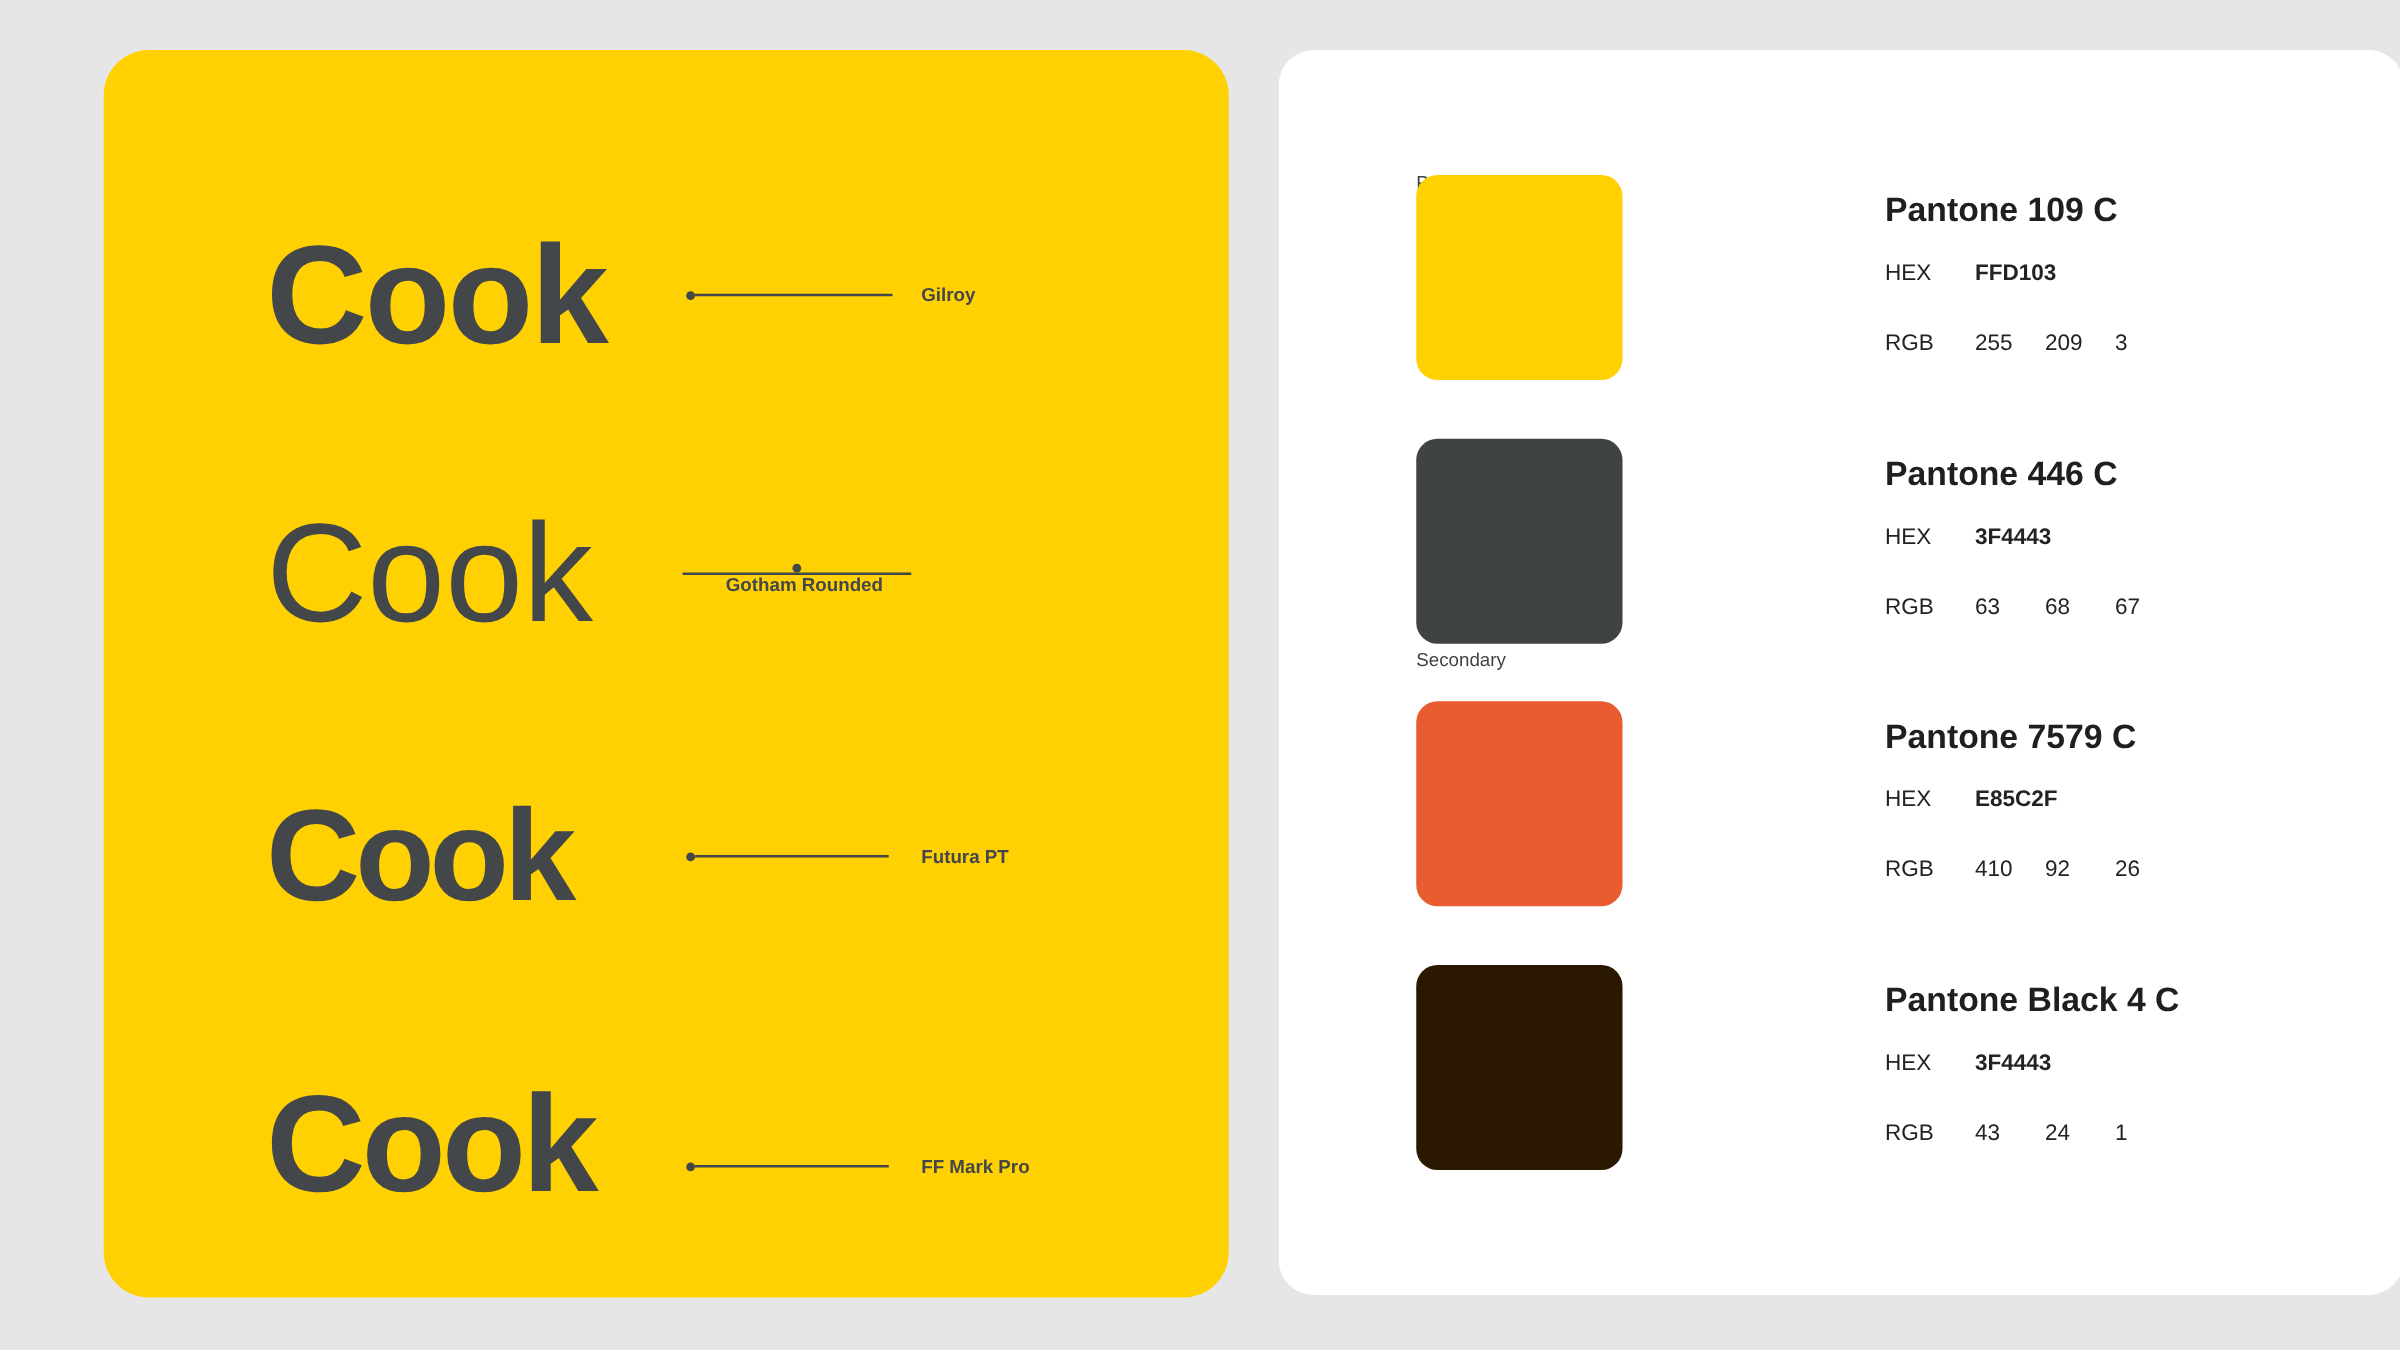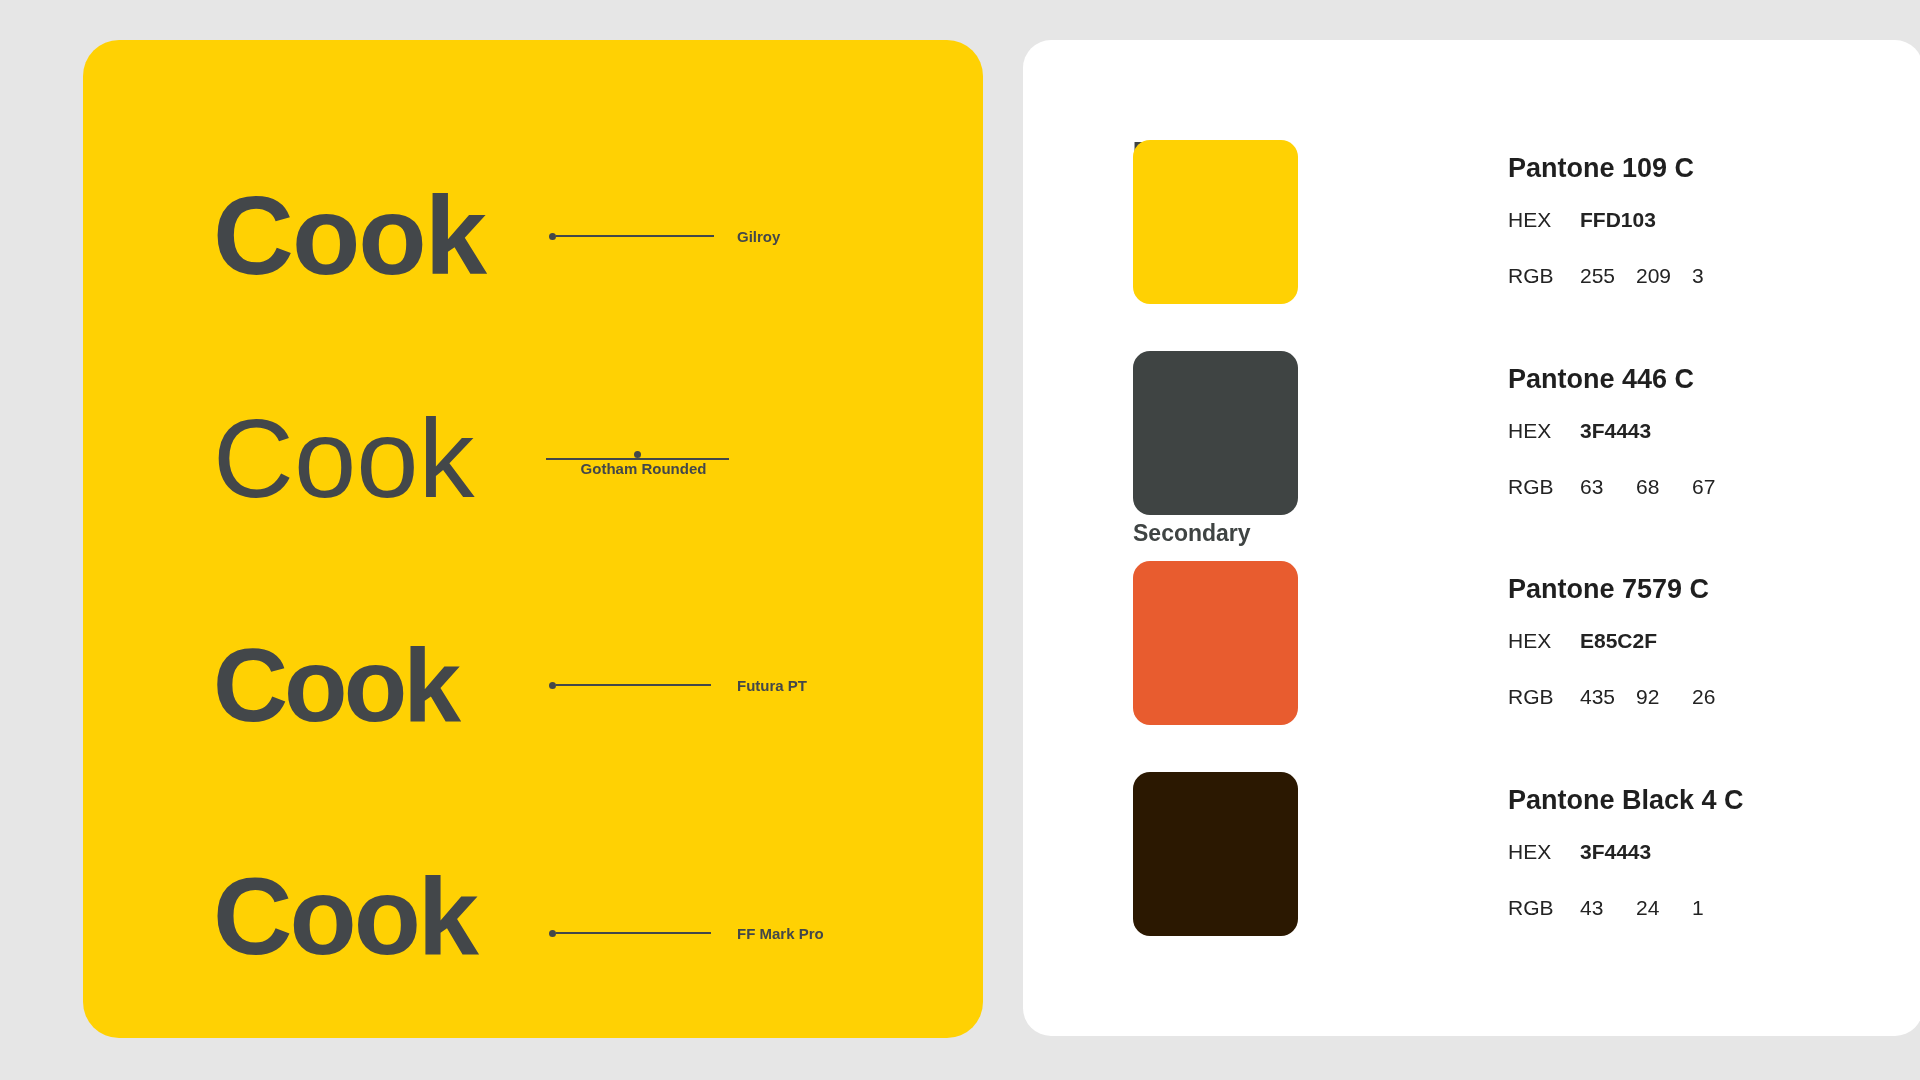--- a/index.html
+++ b/index.html
@@ -54,41 +54,41 @@
 
   
   .palette-card {
     position: absolute; left: 980px; top: 40px;
     width: 900px; height: 996px;
     background: #ffffff;
     border-radius: 28px;
   }
   .section-label {
     position: absolute; left: 110px;
-    font-size: 23px; font-weight: 700; color: #3f4443;
+    font-size: 15px; font-weight: 400; color: #3f4443;
     white-space: nowrap;
   }
   .swatch-row { position: absolute; left: 0; width: 900px; }
   .swatch {
     position: absolute; left: 110px; top: 0;
     width: 165px; height: 164px;
     border-radius: 17px;
   }
   .swatch-info {
     position: absolute; left: 485px; top: 0;
     width: 400px; height: 164px;
   }
   .pantone-name {
     position: absolute; left: 0; top: 13px;
     font-size: 27px; font-weight: 700; color: #1f1f1f;
     white-space: nowrap;
   }
   .val-line {
     position: absolute; left: 0;
-    font-size: 21px; font-weight: 400; color: #232323;
+    font-size: 18px; font-weight: 400; color: #232323;
     white-space: nowrap;
     display: flex; align-items: baseline;
   }
   .val-hex { top: 68px; }
   .val-rgb { top: 124px; }
   .lbl { display: inline-block; width: 72px; flex: 0 0 auto; }
   .hexval { display: inline-block; font-weight: bold; }
   .rgbcell { display: inline-block; width: 56px; flex: 0 0 auto; }
 </style>
 </head>
@@ -179,21 +179,21 @@
     <div class="swatch-row" style="top:521px;">
       <div class="swatch" style="background-color: rgb(232, 92, 47);"></div>
       <div class="swatch-info">
         <div class="pantone-name">Pantone 7579 C</div>
         <div class="val-line val-hex">
           <span class="lbl">HEX</span>
           <span class="hexval">E85C2F</span>
         </div>
         <div class="val-line val-rgb">
           <span class="lbl">RGB</span>
-          <span class="rgbcell">435</span>
+          <span class="rgbcell">410</span>
           <span class="rgbcell">92</span>
           <span class="rgbcell">26</span>
         </div>
       </div>
     </div>
 
     <div class="swatch-row" style="top:732px;">
       <div class="swatch" style="background-color: rgb(43, 24, 1);"></div>
       <div class="swatch-info">
         <div class="pantone-name">Pantone Black 4 C</div>

